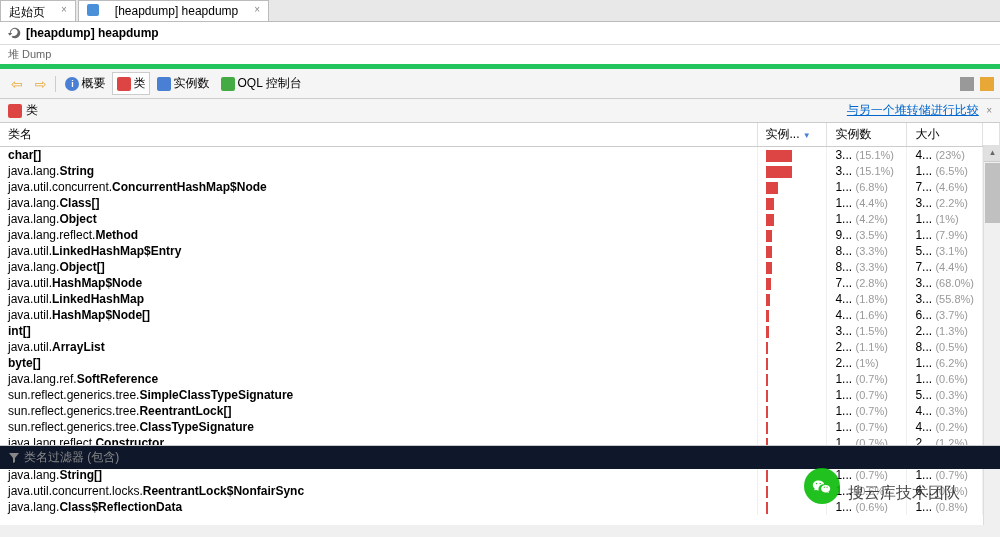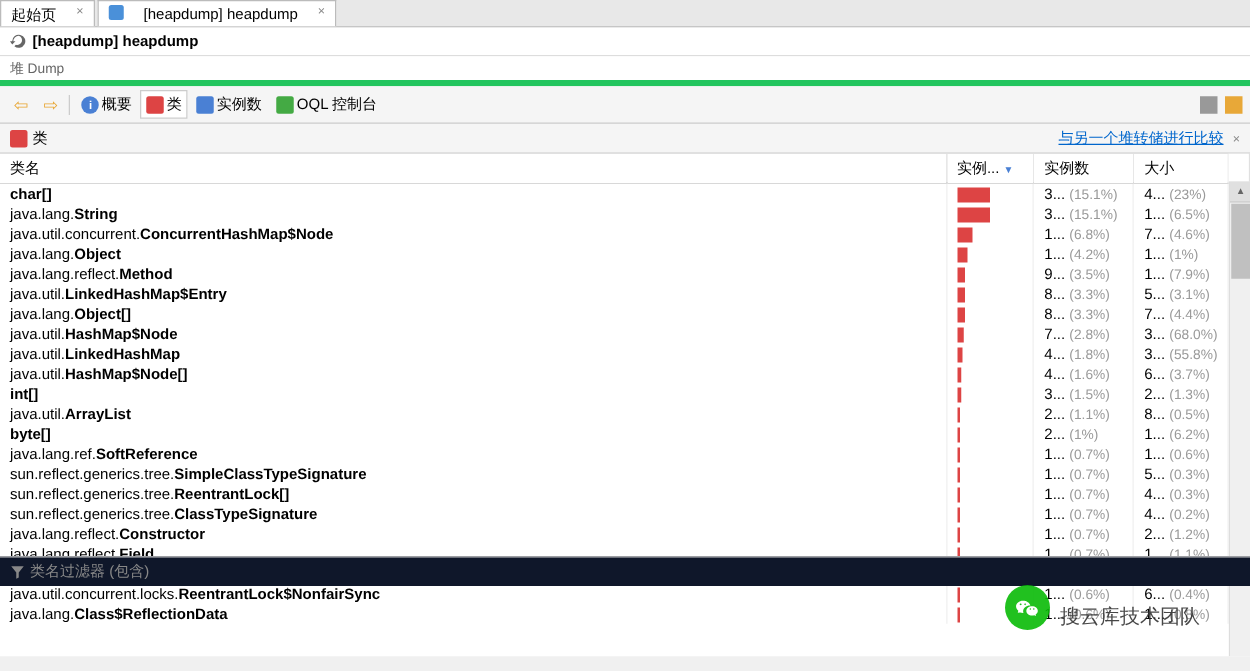--- a/index.html
+++ b/index.html
@@ -144,20 +144,27 @@
           <td></td>
         </tr>
         <tr>
           <td><span class="cls-pkg">java.util.concurrent.</span><span class="cls-name">ConcurrentHashMap$Node</span></td>
           <td><span class="bar" style="width:12px"></span></td>
           <td><span class="val">1...</span> <span class="pct">(6.8%)</span></td>
           <td><span class="val">7...</span> <span class="pct">(4.6%)</span></td>
           <td></td>
         </tr>
         <tr>
+          <td><span class="cls-pkg">java.lang.</span><span class="cls-name">Class[]</span></td>
+          <td><span class="bar" style="width:8px"></span></td>
+          <td><span class="val">1...</span> <span class="pct">(4.4%)</span></td>
+          <td><span class="val">3...</span> <span class="pct">(2.2%)</span></td>
+          <td></td>
+        </tr>
+        <tr>
           <td><span class="cls-pkg">java.lang.</span><span class="cls-name">Object</span></td>
           <td><span class="bar" style="width:8px"></span></td>
           <td><span class="val">1...</span> <span class="pct">(4.2%)</span></td>
           <td><span class="val">1...</span> <span class="pct">(1%)</span></td>
           <td></td>
         </tr>
         <tr>
           <td><span class="cls-pkg">java.lang.reflect.</span><span class="cls-name">Method</span></td>
           <td><span class="bar" style="width:6px"></span></td>
           <td><span class="val">9...</span> <span class="pct">(3.5%)</span></td>

